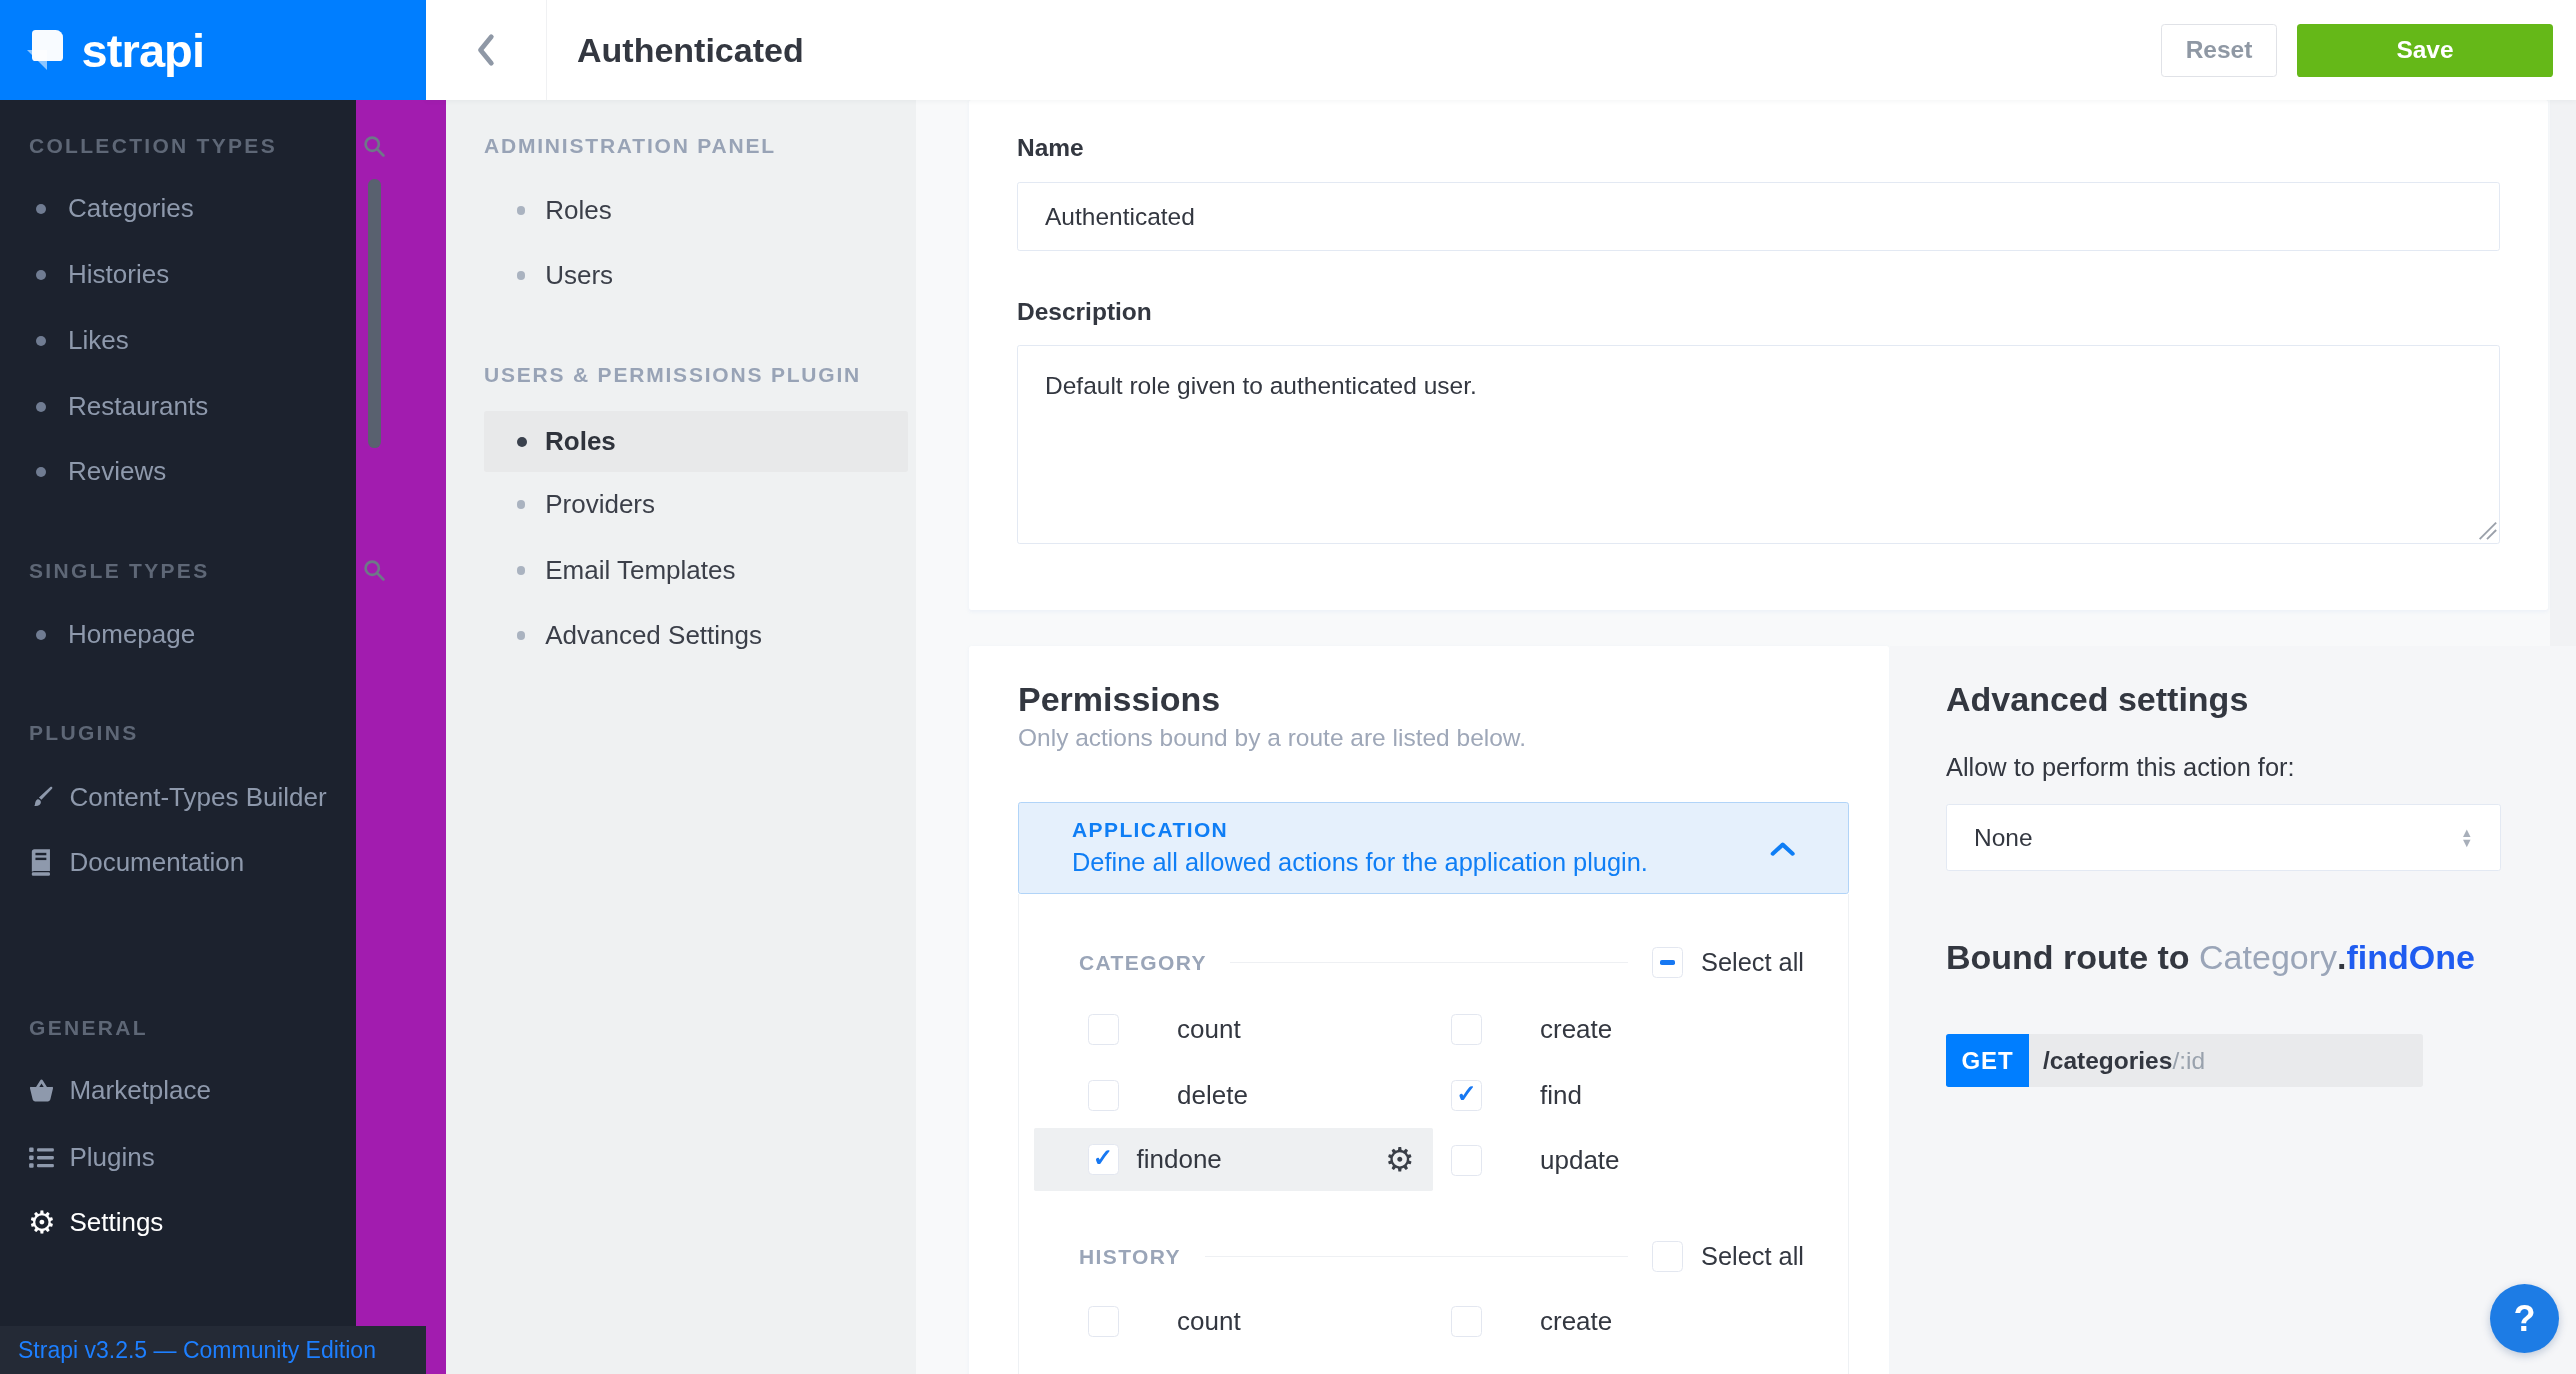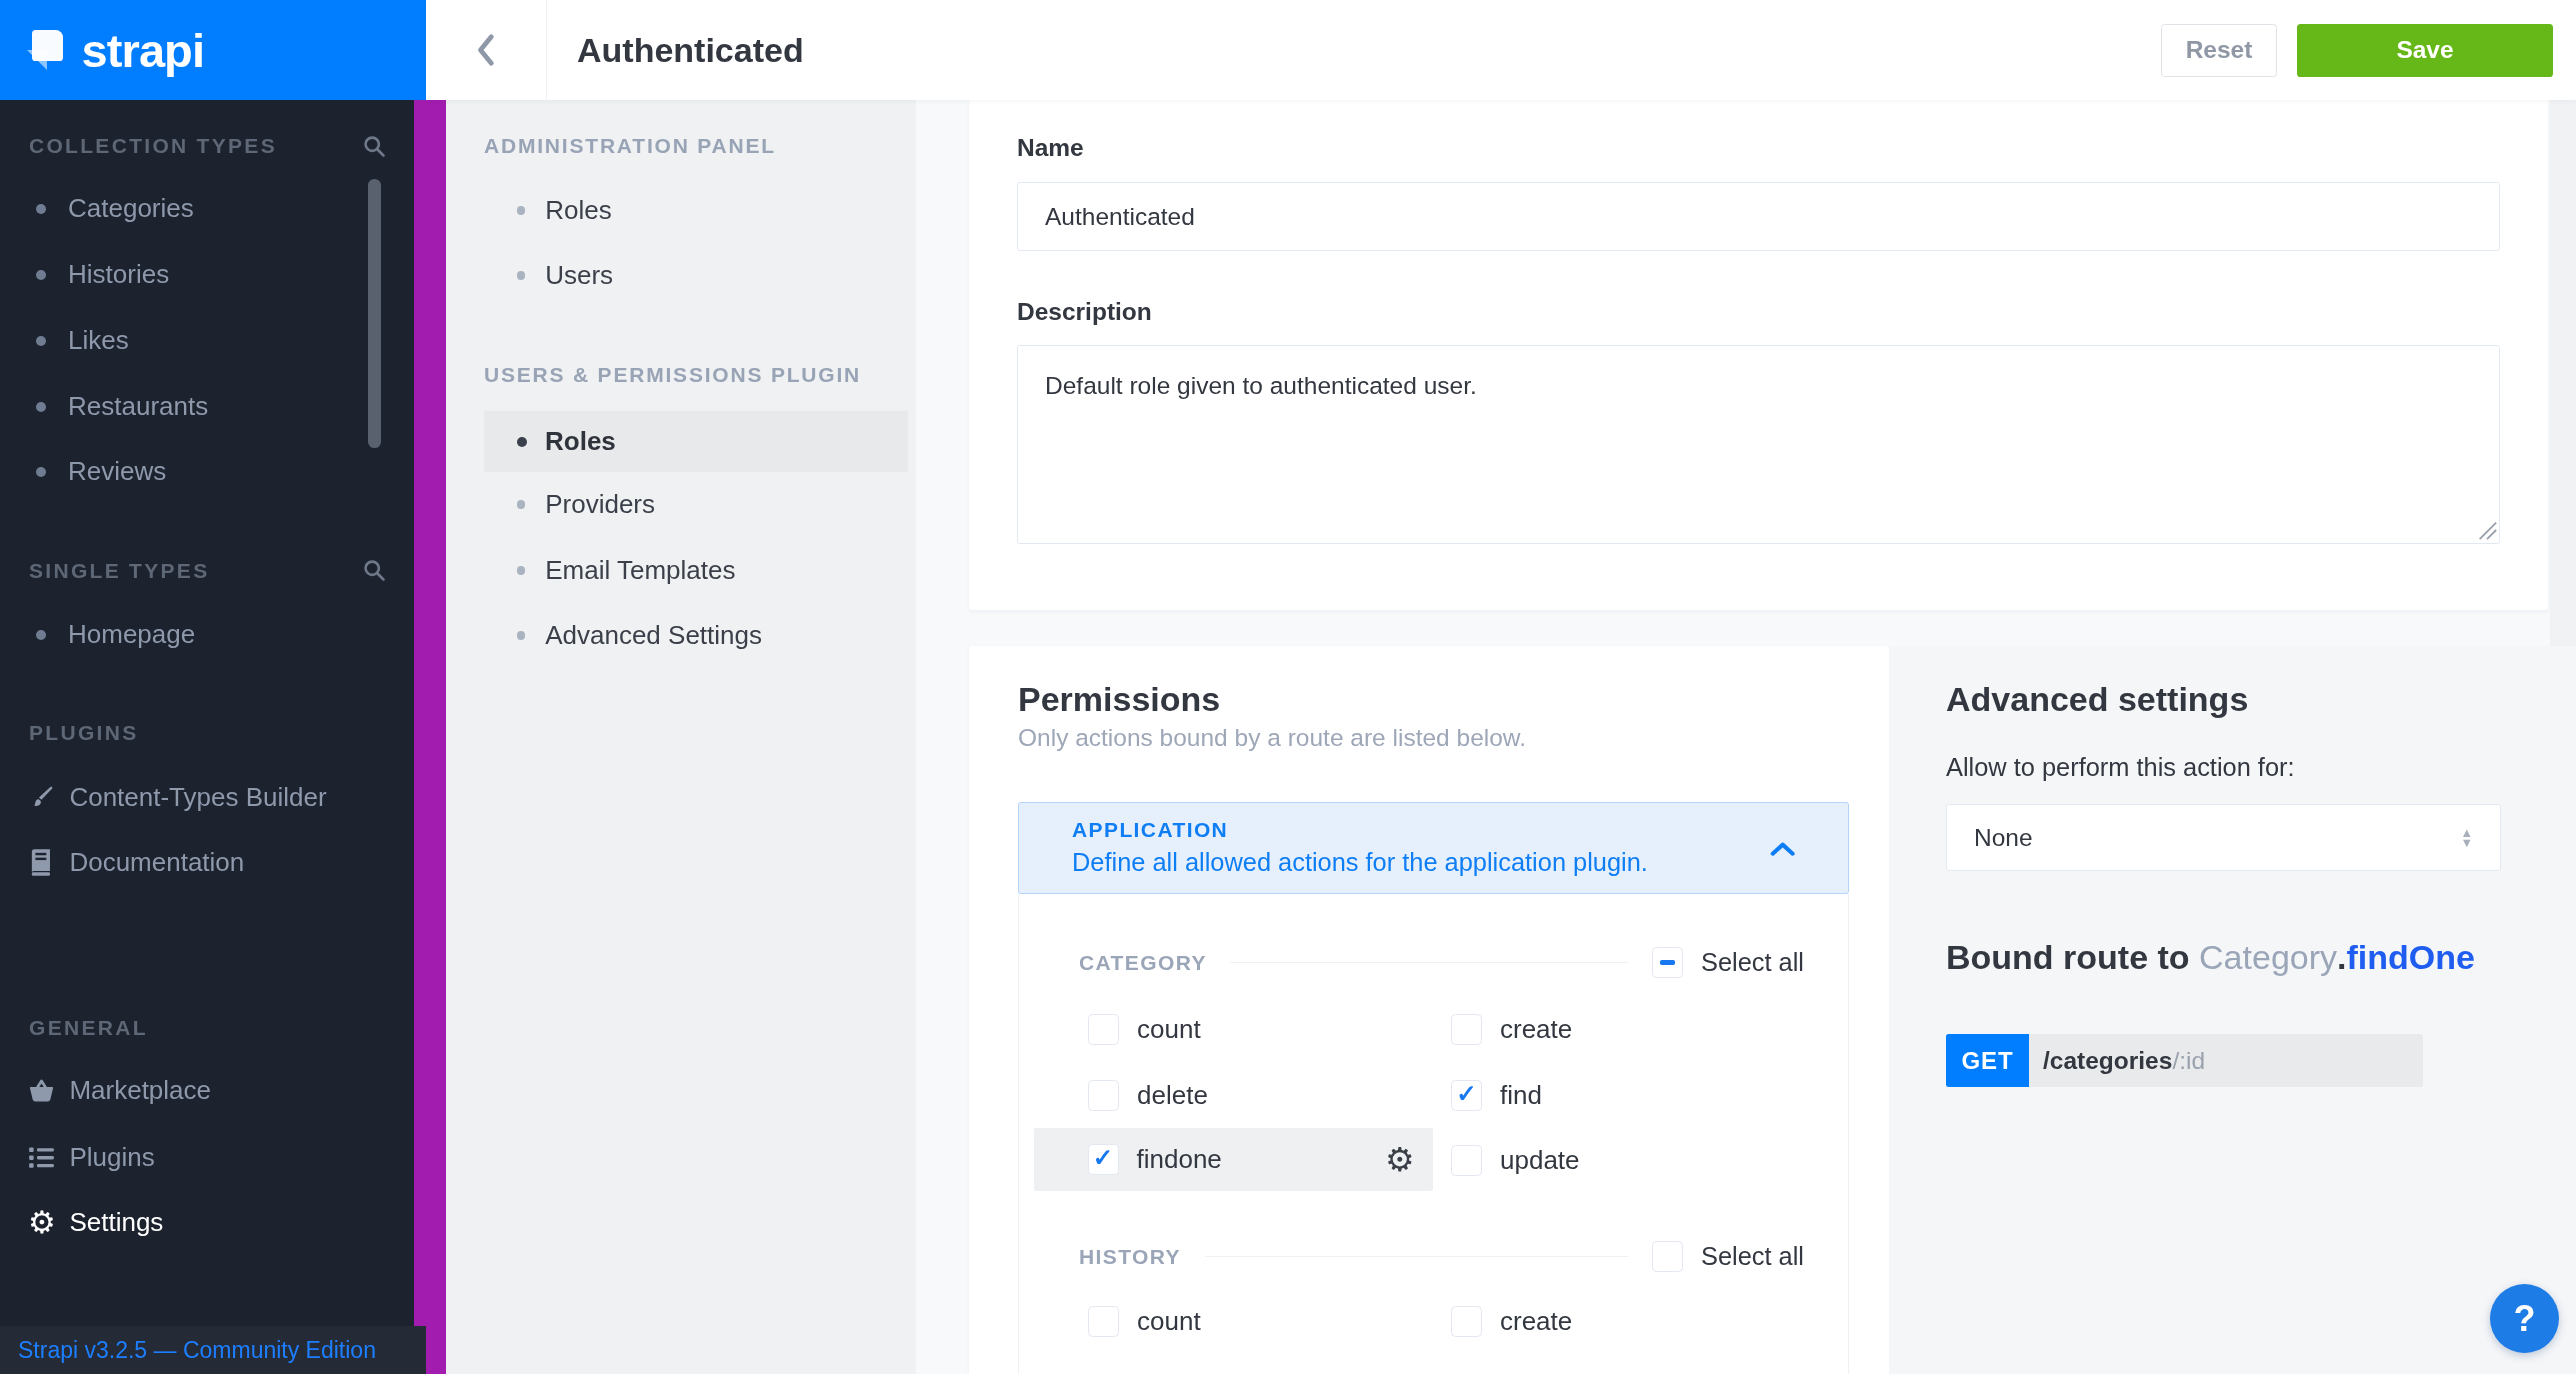--- a/index.html
+++ b/index.html
@@ -7,21 +7,21 @@
   body { font-family: "Liberation Sans", sans-serif; }
   #stage { position: relative; width: 2576px; height: 1375px; overflow: hidden; background: #a21caf; }
 
   
   .logo-block { position: absolute; left: 0; top: 0; width: 426px; height: 100px; background: #007eff; display: flex; align-items: center; padding-left: 27px; cursor: pointer; }
   .logo-mark { position: relative; width: 40px; height: 40px; margin-right: 14.5px; }
   .logo-mark .sq { position: absolute; left: 5.4px; top: 0; width: 31px; height: 31px; background: #f8fbff; border-radius: 3.6px 7.3px 3.6px 3.6px; }
   .logo-mark .tri { position: absolute; left: 0; top: 20px; width: 20px; height: 20px; background: rgba(255,255,255,.55); clip-path: polygon(0 0, 100% 0, 100% 100%); }
   .logo-text { color: #fff; font-size: 47px; font-weight: 700; letter-spacing: -0.9px; }
 
-  .sidebar { position: absolute; left: 0; top: 100px; width: 414px; height: 1275px; background: #1c222e; }
+  .sidebar { position: absolute; left: 0; top: 100px; width: 356px; height: 1275px; background: #1c222e; }
   .nav-head { position: absolute; left: 0; width: 426px; height: 65px; display: flex; align-items: center; padding: 0 40px 0 29px; color: #5e6776; font-size: 21px; font-weight: 700; letter-spacing: 2.3px; }
   .nav-head .spacer { flex: 1; }
   .nav-row { position: absolute; left: 0; width: 426px; height: 65px; display: flex; align-items: center; color: #8e99ac; font-size: 26px; cursor: pointer; }
   .nav-row .dot { width: 10px; height: 10px; border-radius: 50%; background: #707c92; margin: 0 22px 0 36px; flex: none; }
   .nav-row .ic { width: 33px; margin: 0 11px 0 25.4px; flex: none; display: flex; justify-content: center; align-items: center; }
   .nav-row.active { color: #ffffff; }
   .gear-glyph { font-size: 31px; line-height: 1; }
   .sb-thumb { position: absolute; left: 368px; top: 79px; width: 12.7px; height: 269px; border-radius: 6.3px; background: #59616f; cursor: pointer; }
   .sidebar-footer { position: absolute; left: 0; top: 1226px; width: 426px; height: 49px; background: #242a36; display: flex; align-items: center; padding-left: 18px; }
   .sidebar-footer a { color: #1d7fff; font-size: 23px; text-decoration: none; cursor: pointer; }
@@ -65,21 +65,21 @@
   .perm-body { position: absolute; left: 49px; top: 248px; width: 831px; height: 481px; background: #fff; border-left: 0.9px solid #eef1f4; border-right: 0.9px solid #eef1f4; overflow: hidden; }
   .group-head { position: absolute; left: 60px; right: 44px; height: 65px; display: flex; align-items: center; }
   .group-title { font-size: 21px; font-weight: 700; letter-spacing: 1.4px; color: #9aa5b8; flex: none; }
   .group-rule { flex: 1; height: 0.9px; background: #eef0f3; margin: 0 23.6px; }
   .sa-label { font-size: 25.4px; color: #333740; margin-left: 18px; flex: none; }
   .cbx { width: 31px; height: 31px; border: 1.8px solid #e3e7f0; border-radius: 4.5px; background: #fff; flex: none; display: flex; align-items: center; justify-content: center; cursor: pointer; }
   .cbx .mark { display: none; }
   .cbx.checked .mark { display: block; color: #1778f2; font-size: 24.5px; font-weight: 700; line-height: 1; transform: translateY(-0.9px); }
   .cbx.indet .mark { display: block; width: 14.5px; height: 4.5px; border-radius: 1.8px; background: #1778f2; }
   .perm-cell { position: absolute; height: 65px; display: flex; align-items: center; gap: 18px; }
-  .perm-cell .lbl { font-size: 26px; color: #333740; cursor: pointer; }
+  .perm-cell .lbl { font-size: 26px; color: #333740; cursor: pointer; margin-left: 40px; }
   .hl-row { position: absolute; left: 14.5px; top: 234px; width: 399px; height: 63px; background: #eef0f2; border-radius: 1.8px; display: flex; align-items: center; padding: 0 18px 0 54px; gap: 18px; }
   .hl-row .lbl { font-size: 26px; color: #333740; cursor: pointer; }
   .hl-row .cog { margin-left: auto; font-size: 33px; color: #3a3f48; cursor: pointer; line-height: 1; }
 
   .advanced { position: absolute; left: 974px; top: 546px; width: 686px; height: 729px; background: #f5f6f8; }
   .adv-title { position: absolute; left: 56px; top: 34px; font-size: 34px; font-weight: 700; color: #333740; }
   .adv-label { position: absolute; left: 56px; top: 107px; font-size: 25.4px; color: #333740; }
   .adv-select { position: absolute; left: 56px; top: 158px; width: 555px; height: 67px; background: #fff; border: 0.9px solid #e3e9f3; border-radius: 2.7px; display: flex; align-items: center; padding: 0 27px; font-size: 24.5px; color: #333740; cursor: pointer; }
   .adv-select .stepper { margin-left: auto; display: flex; flex-direction: column; color: #a8afba; font-size: 12.7px; line-height: 10px; }
   .bound-line { position: absolute; left: 56px; top: 292px; font-size: 34px; white-space: nowrap; }

